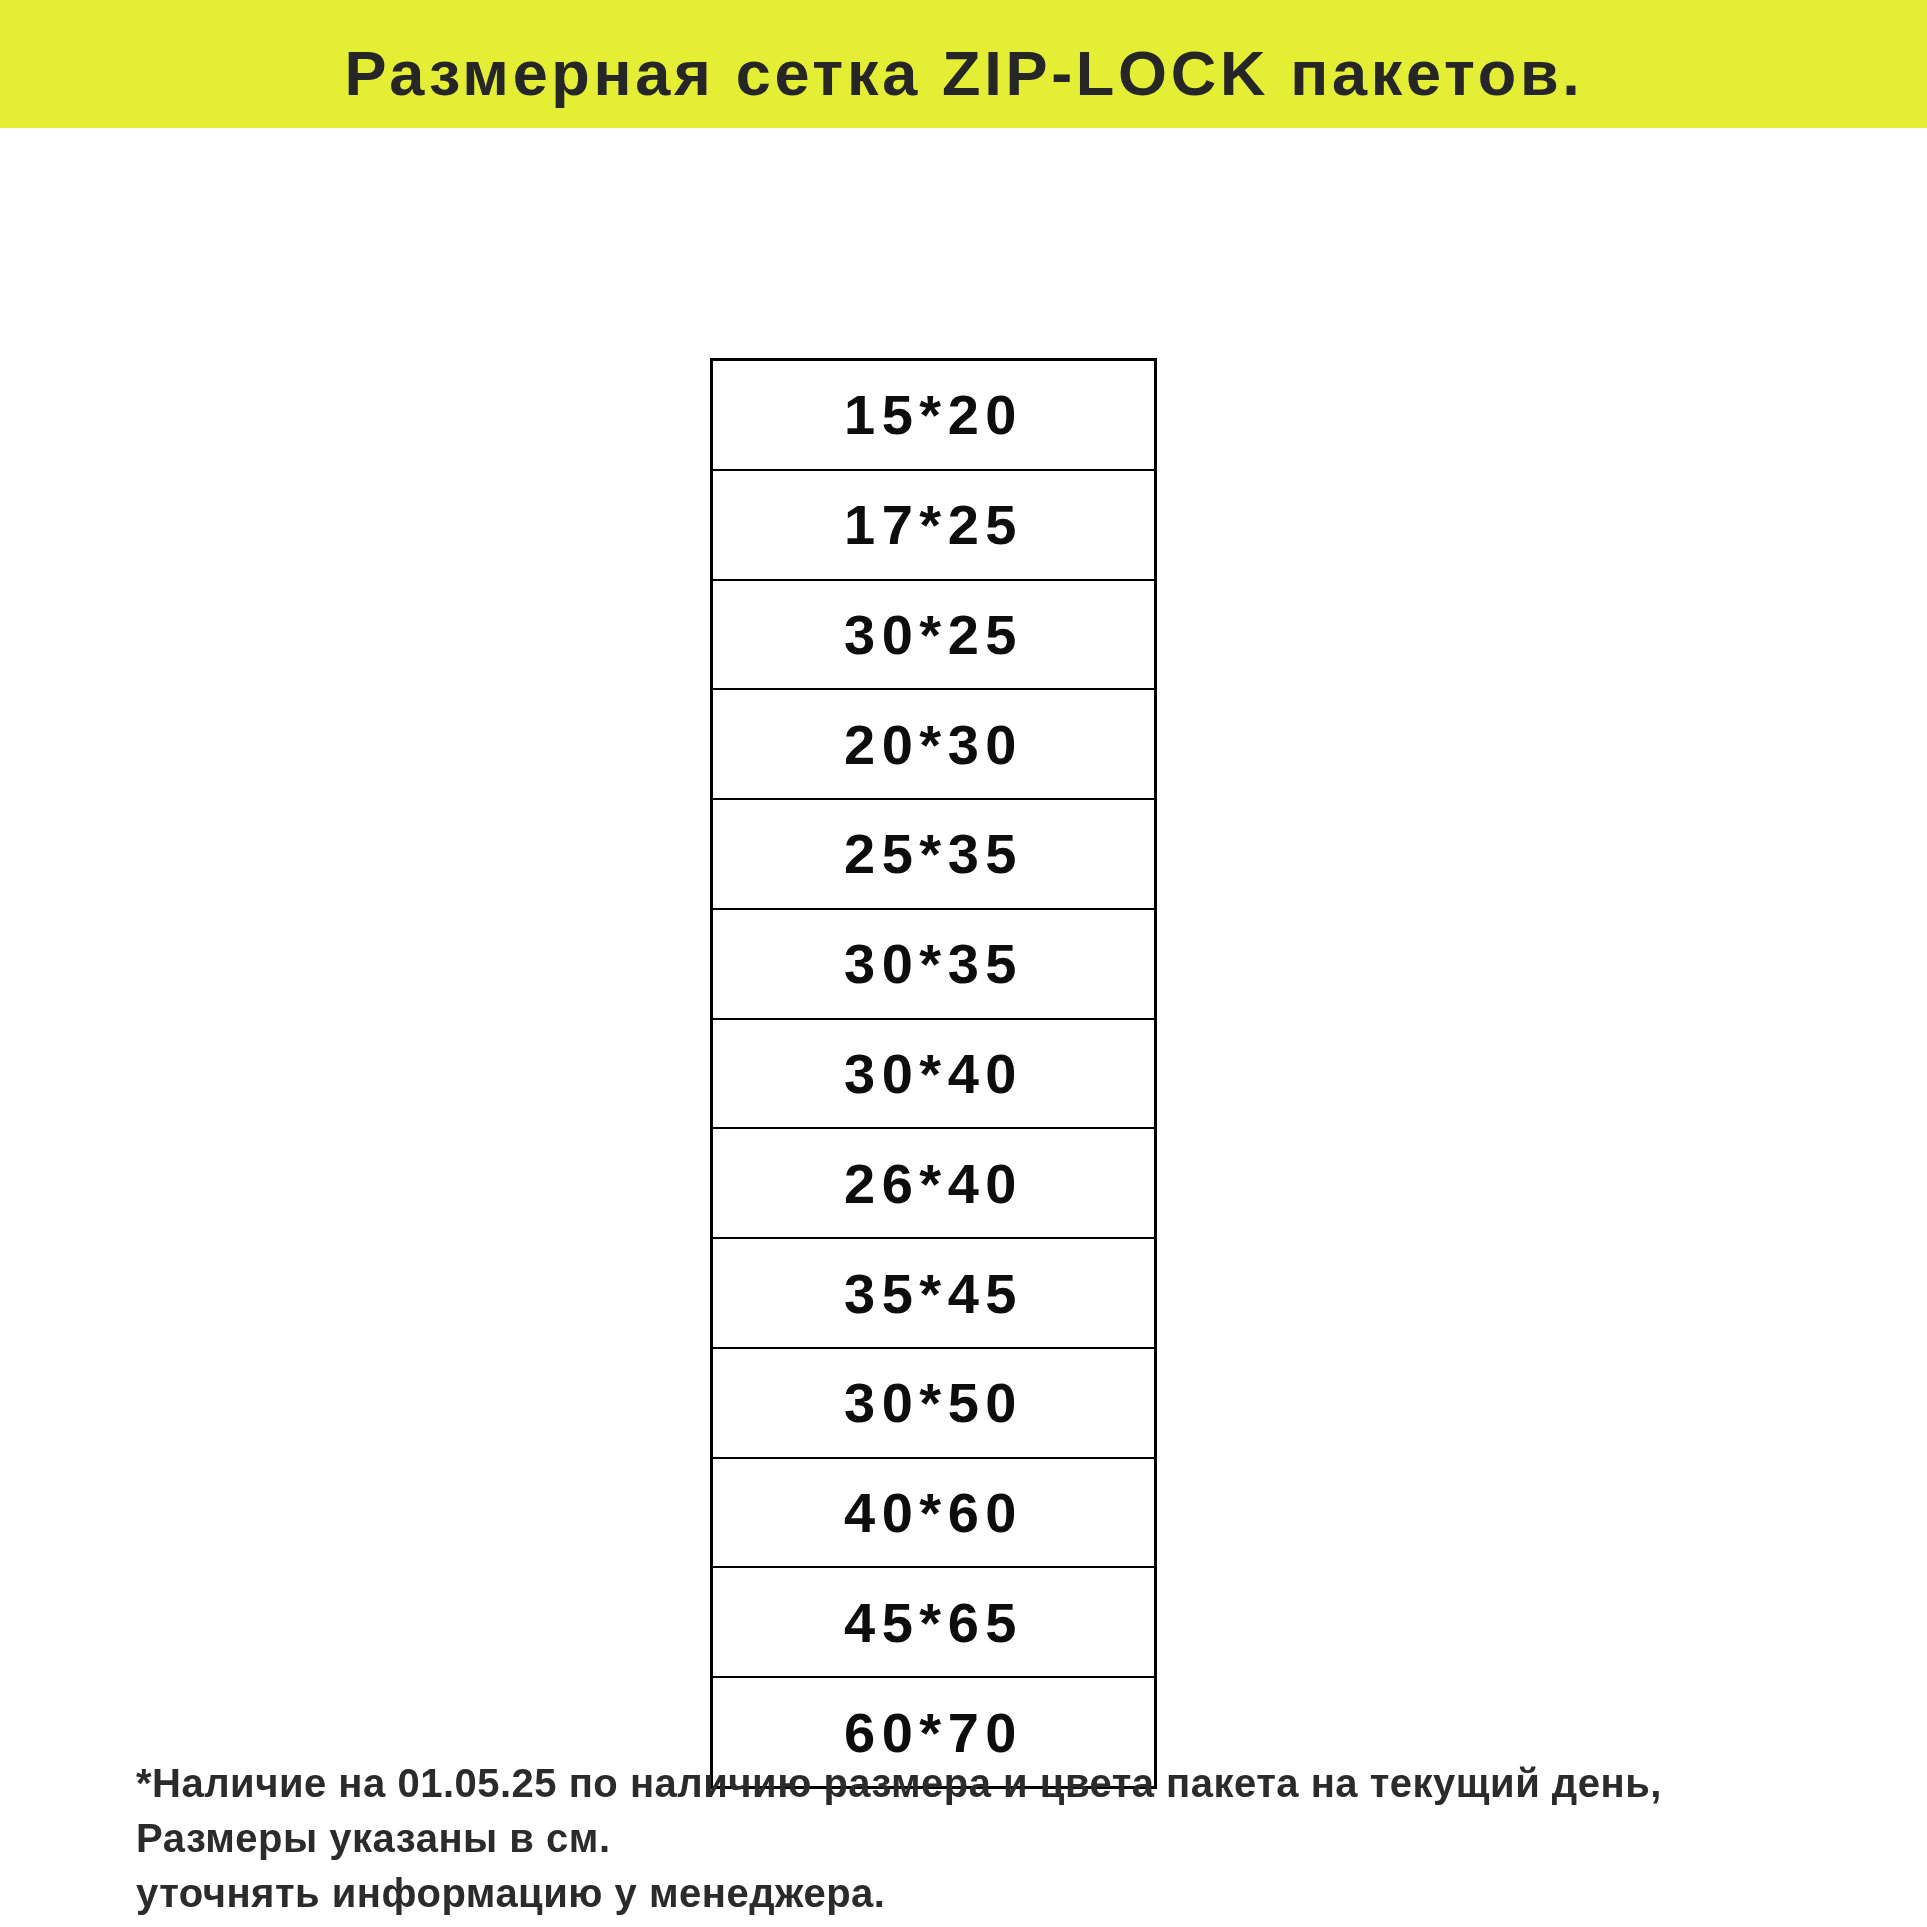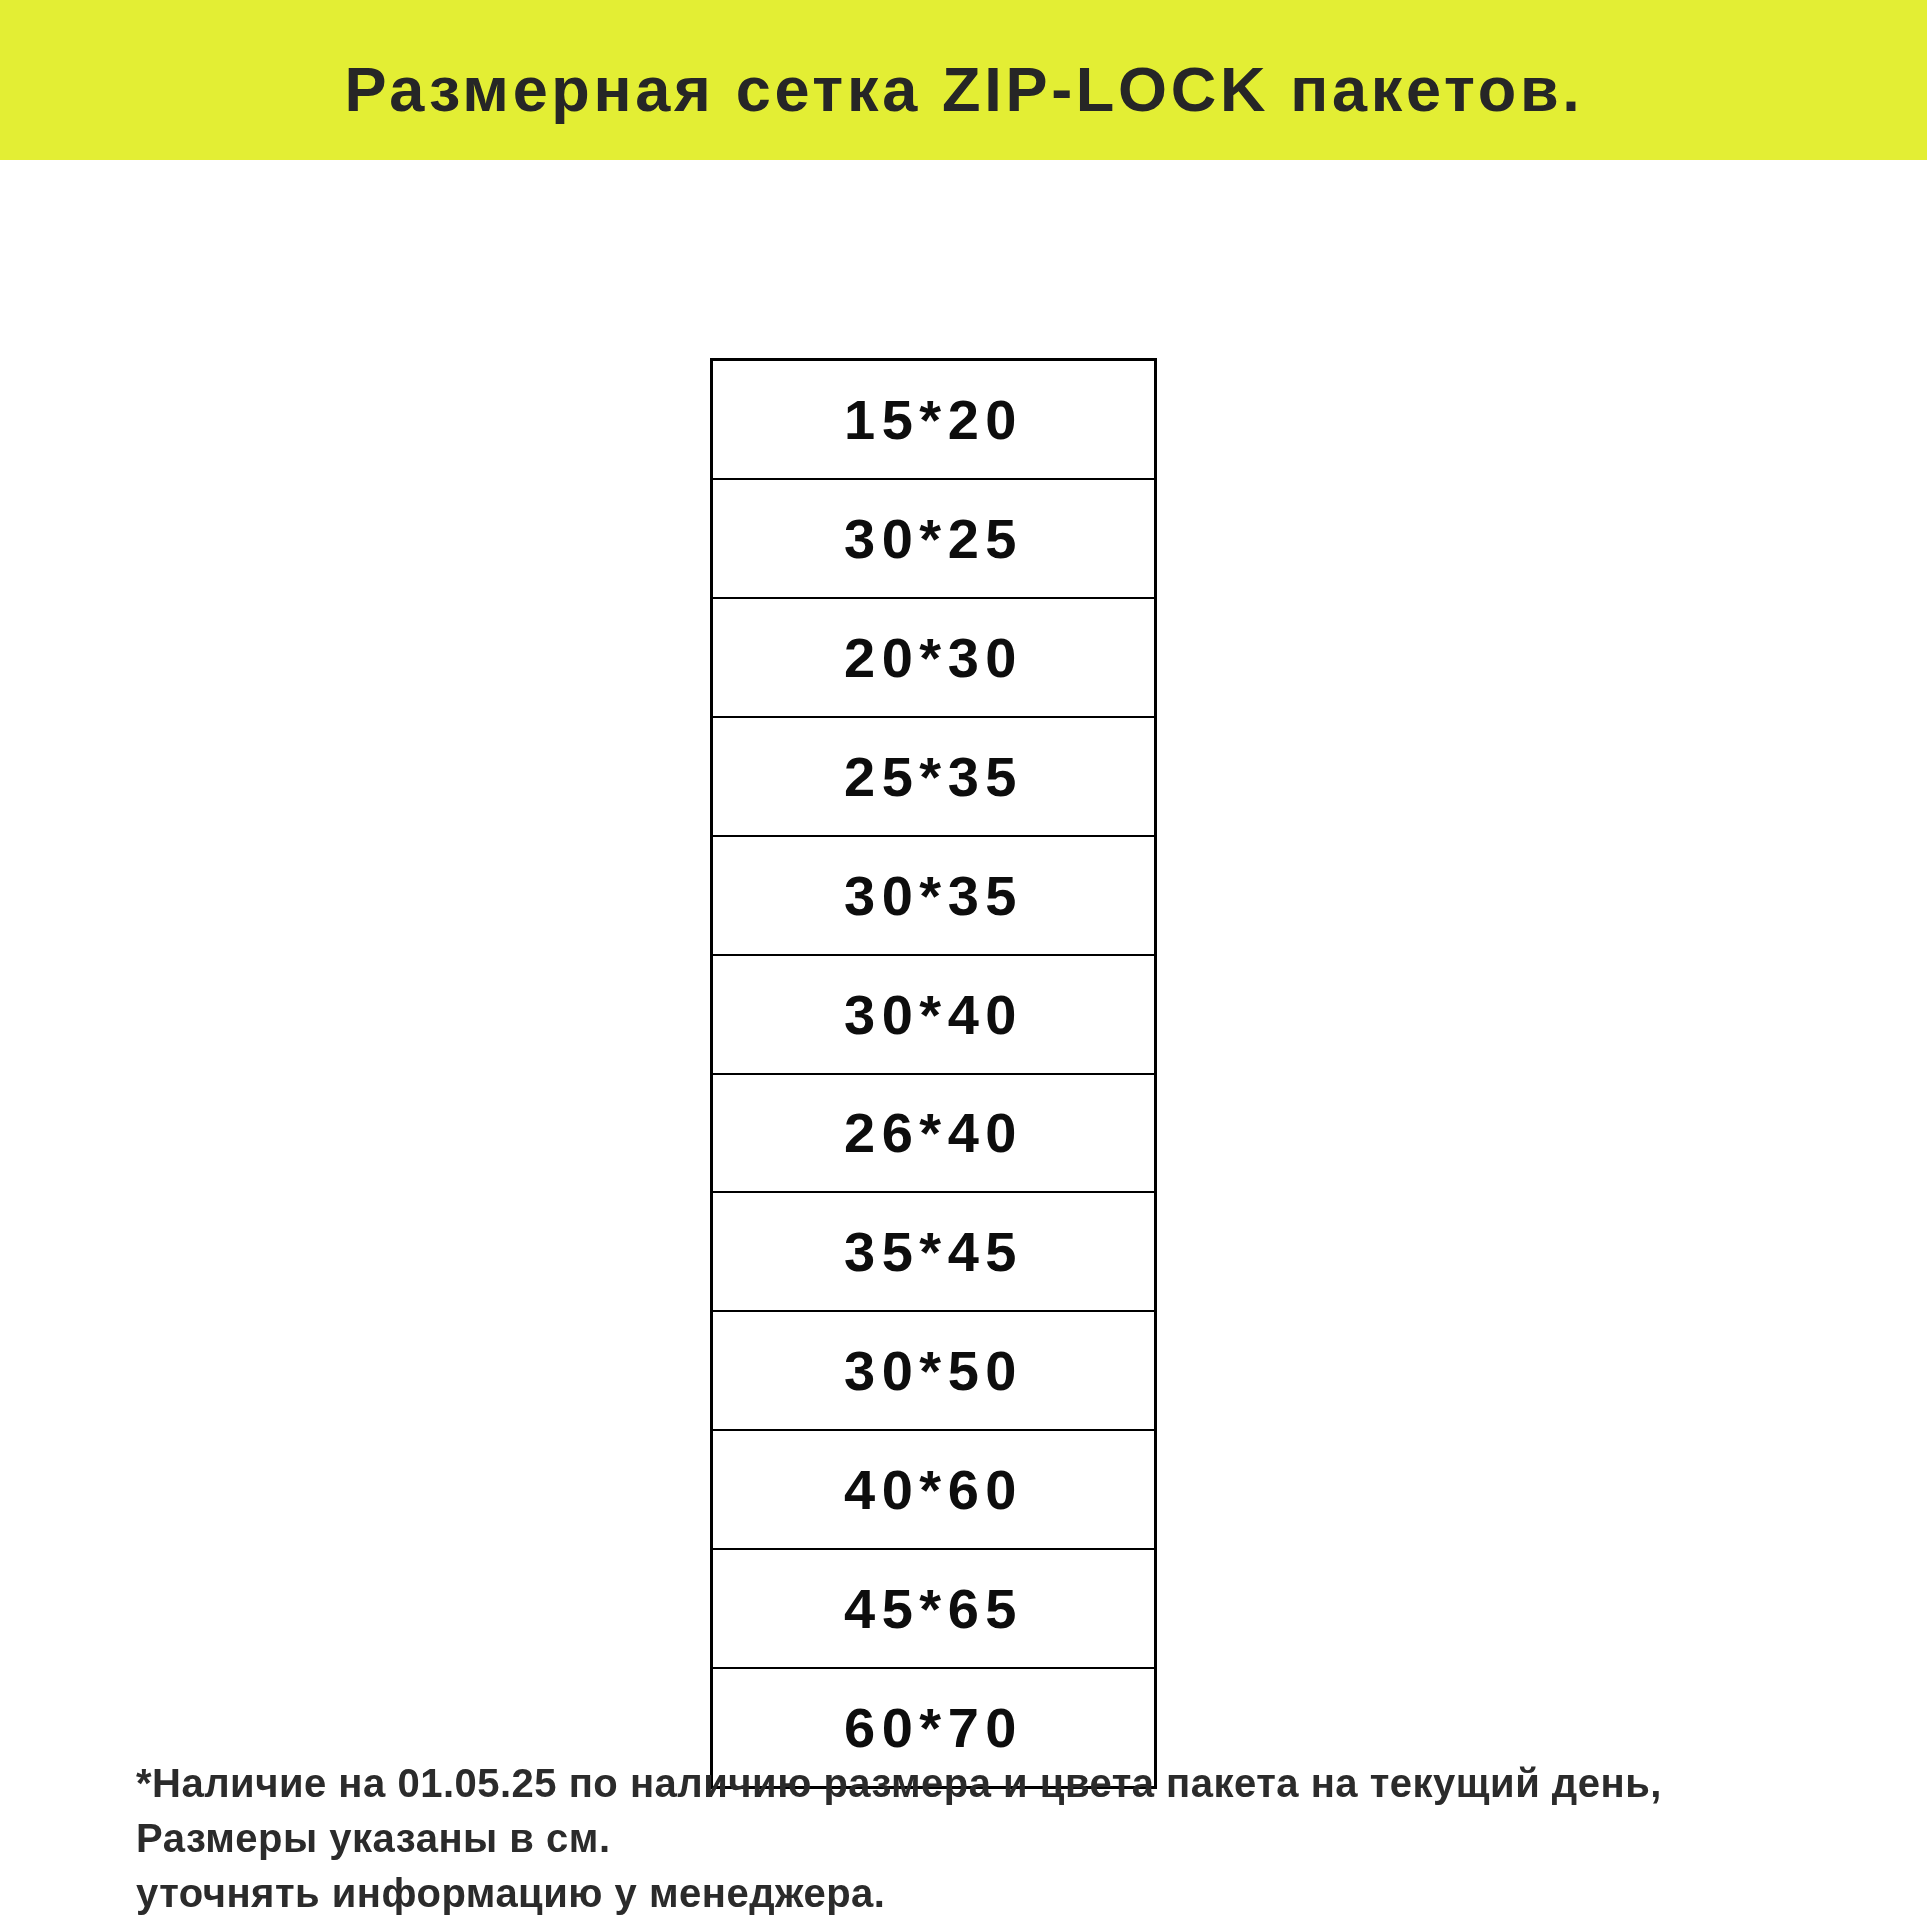--- a/index.html
+++ b/index.html
@@ -13,21 +13,21 @@
     height: 1928px;
     background: #ffffff;
     font-family: "Liberation Sans", sans-serif;
     overflow: hidden;
   }
   .banner {
     position: absolute;
     top: 0;
     left: 0;
     width: 100%;
-    height: 160px;
+    height: 128px;
     background: var(--banner-bg, #e3ee34);
     display: flex;
     align-items: center;
     justify-content: center;
   }
   .banner h1 {
     margin: 0;
     padding-top: 17px;
     font-size: 63px;
     font-weight: 700;
@@ -77,20 +77,21 @@
 <body>
 
 <div class="canvas">
 
   <div class="banner">
     <h1>Размерная сетка ZIP-LOCK пакетов.</h1>
   </div>
 
   <div class="size-table">
     <div class="size-row">15*20</div>
+    <div class="size-row">17*25</div>
     <div class="size-row">30*25</div>
     <div class="size-row">20*30</div>
     <div class="size-row">25*35</div>
     <div class="size-row">30*35</div>
     <div class="size-row">30*40</div>
     <div class="size-row">26*40</div>
     <div class="size-row">35*45</div>
     <div class="size-row">30*50</div>
     <div class="size-row">40*60</div>
     <div class="size-row">45*65</div>

